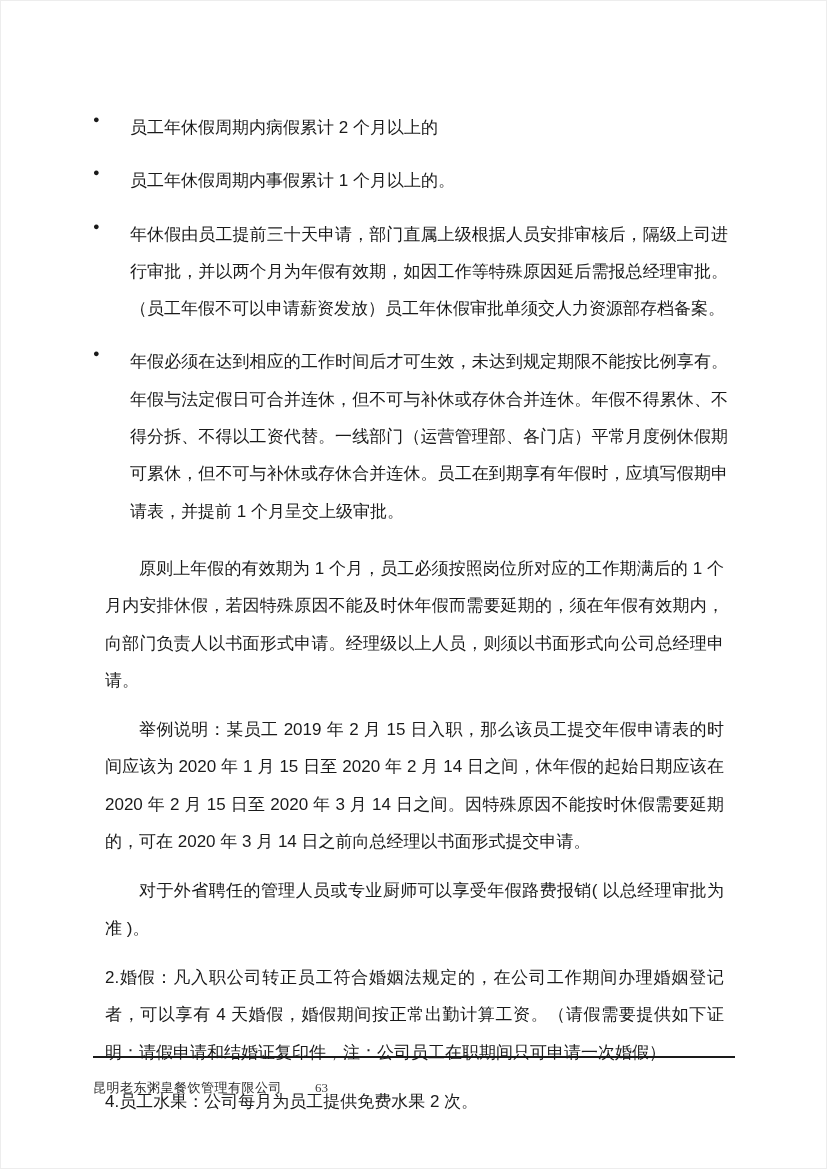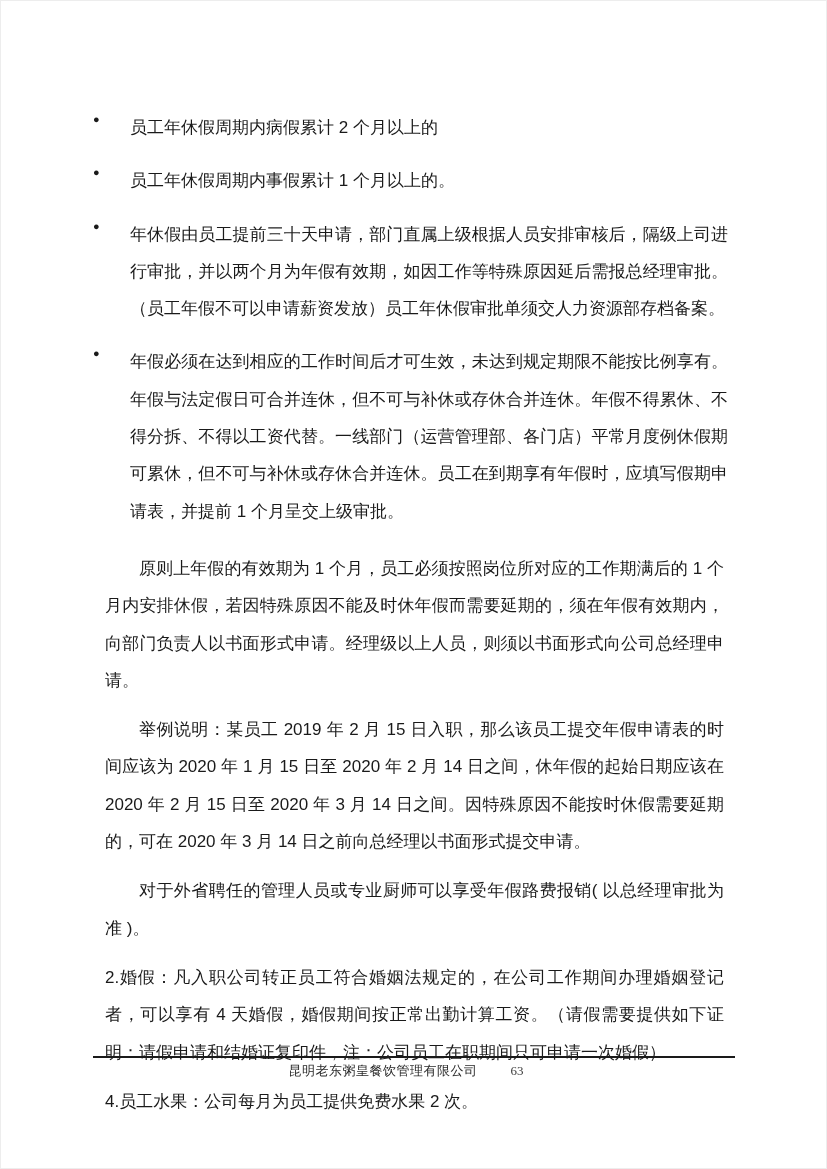--- a/index.html
+++ b/index.html
@@ -54,23 +54,23 @@
     left: 93px;
     width: 642px;
     top: 1056px;
   }
   .footer-rule {
     border-top: 2px solid #1a1a1a;
     height: 0;
   }
   .footer-row {
     display: flex;
-    justify-content: center;
+    justify-content: flex-start;
     align-items: baseline;
-    padding-top: 4px;
+    padding-top: 21px;
   }
   .footer-company {
     font-size: 13px;
     color: #2a2a2a;
     letter-spacing: 0.5px;
   }
   .footer-pagenum {
     font-family: "Liberation Serif", "DejaVu Serif", serif;
     font-size: 13px;
     color: #3a3a3a;

